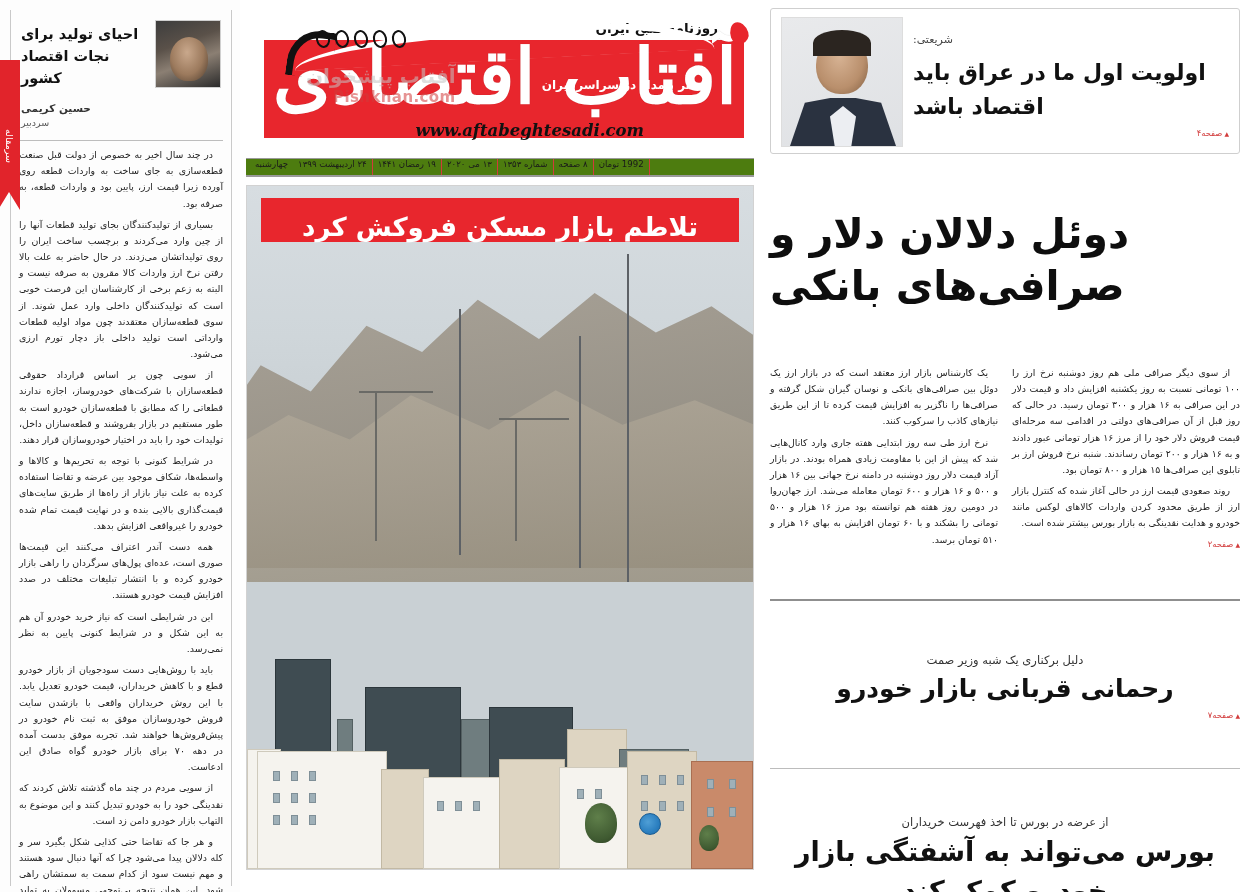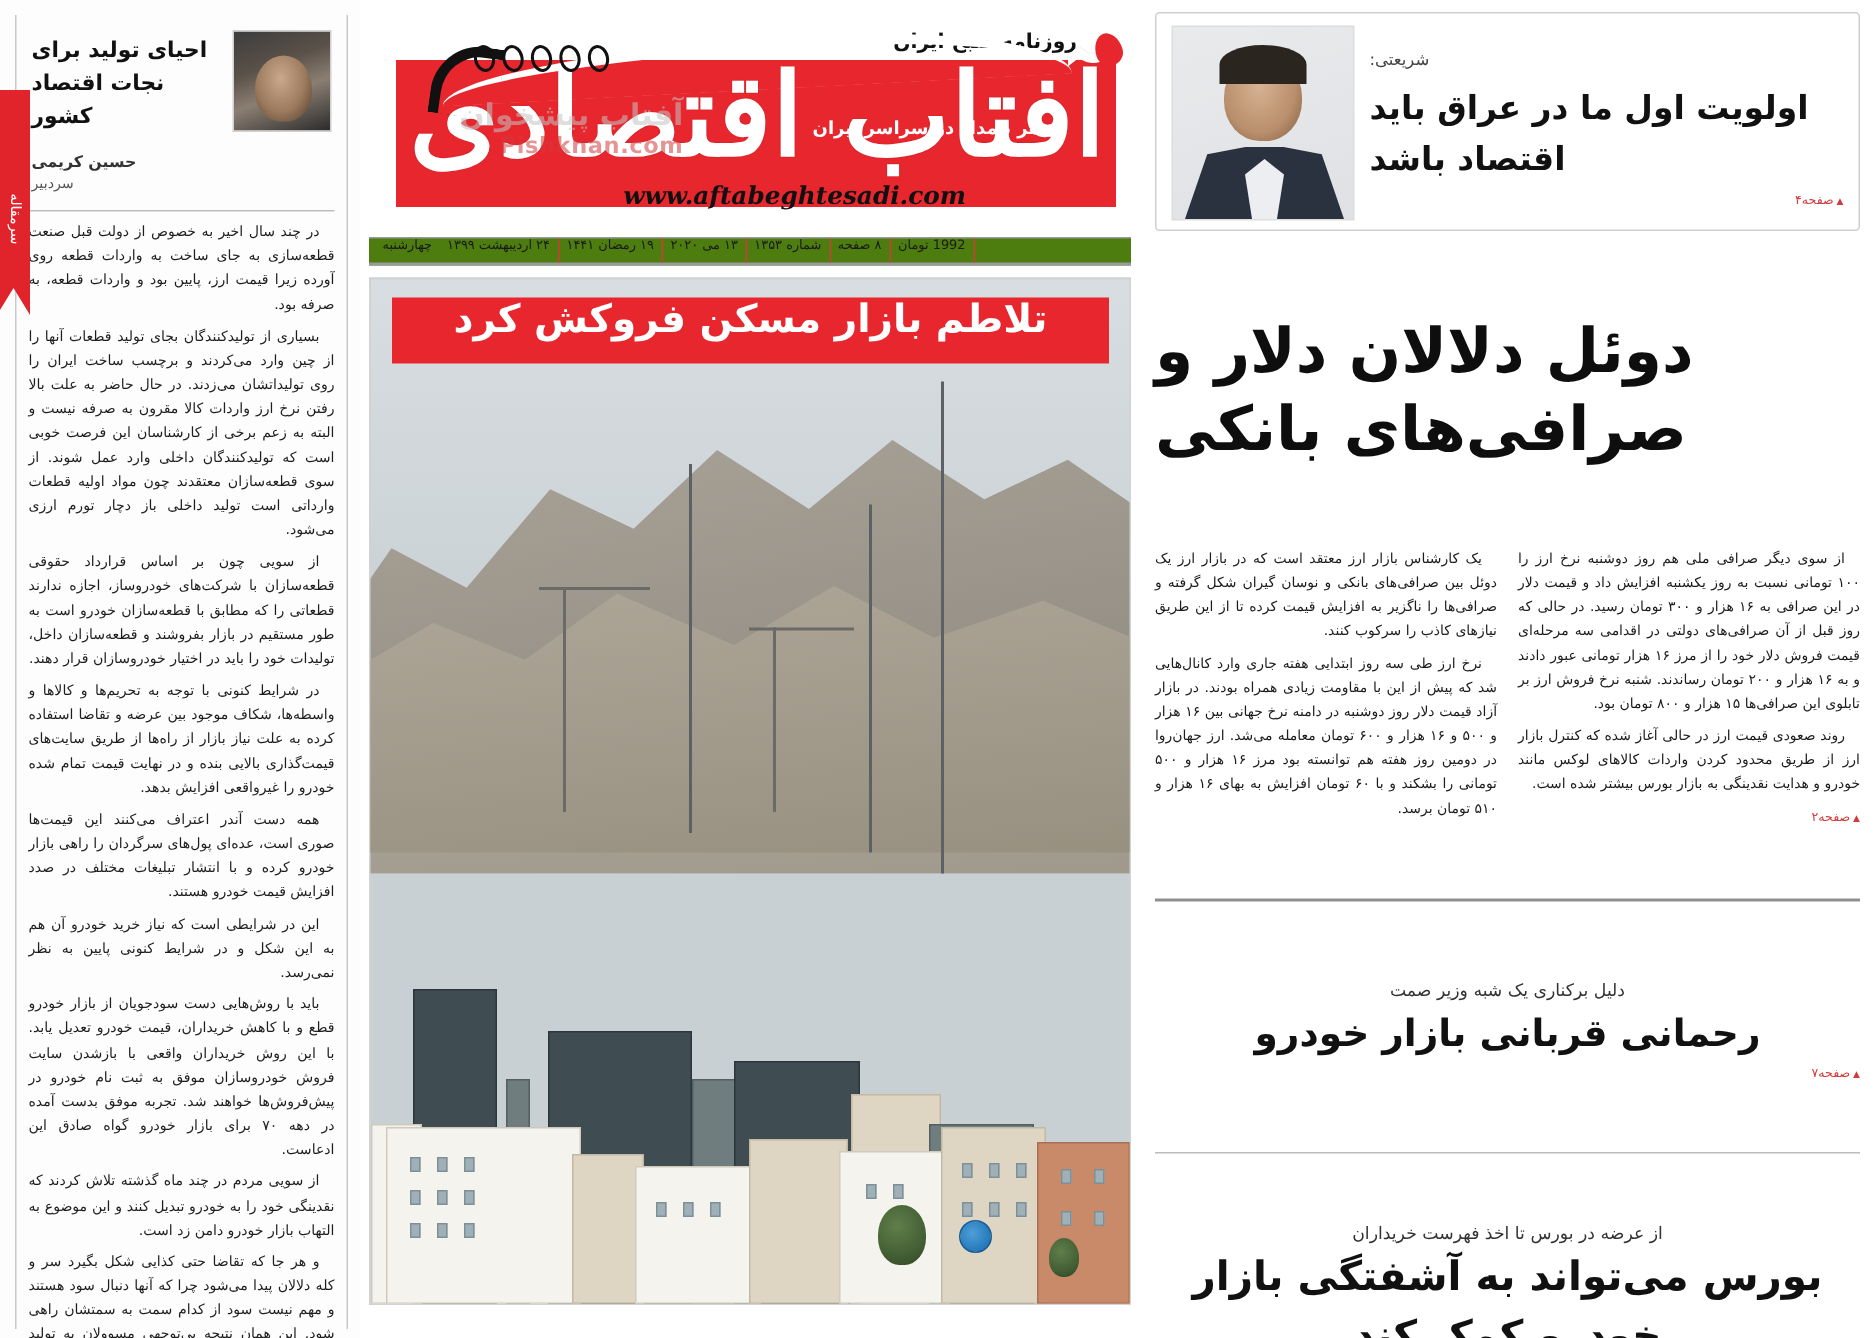--- a/index.html
+++ b/index.html
@@ -328,21 +328,21 @@
   }
 
   .hero-banner {
     position: absolute;
     top: 12px;
     left: 14px;
     right: 14px;
     height: 44px;
     background: #e8262d;
     display: flex;
-    align-items: flex-start;
+    align-items: flex-end;
     justify-content: center;
     z-index: 20;
   }
   .hero-banner-text {
     font-size: 26px;
     font-weight: bold;
     color: #ffffff;
     direction: rtl;
     letter-spacing: -.5px;
     white-space: nowrap;

